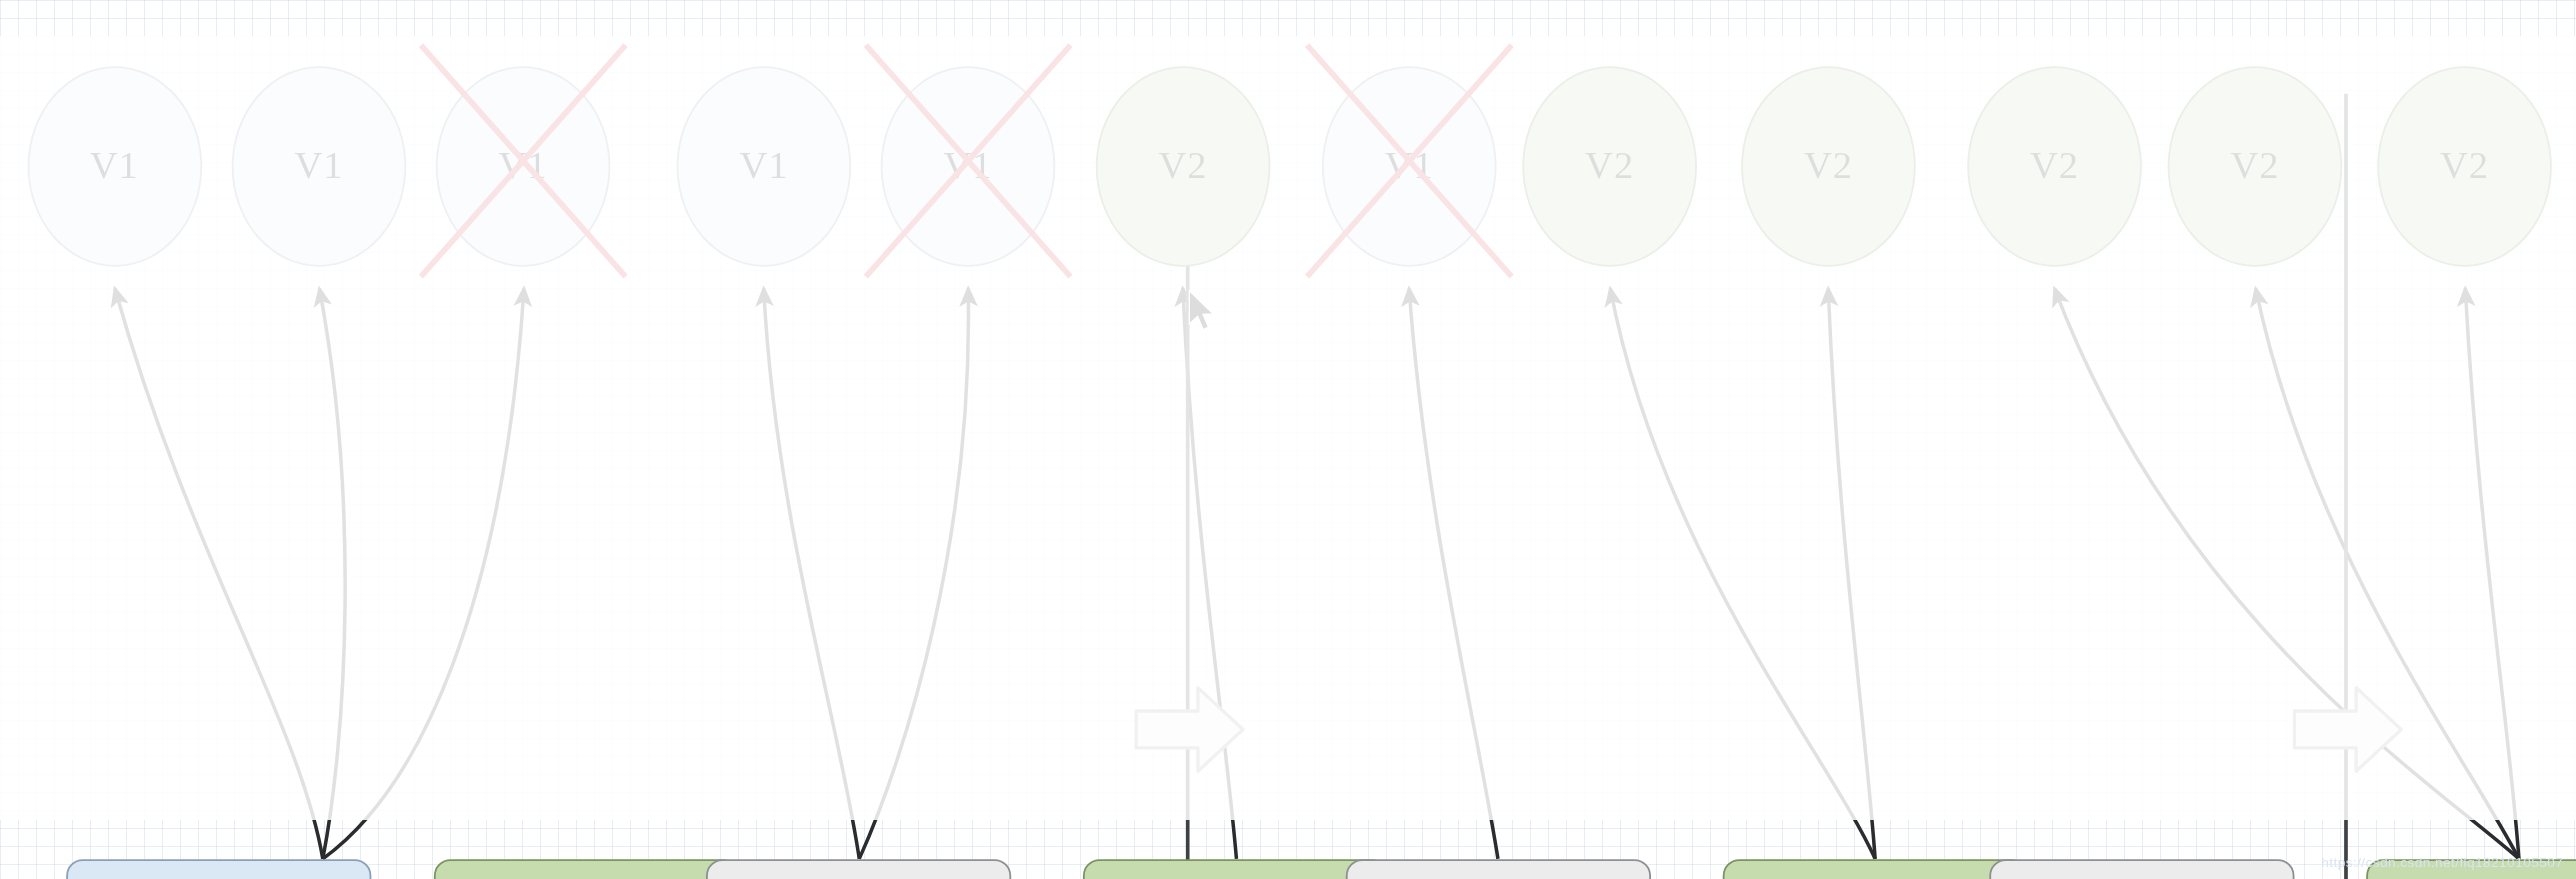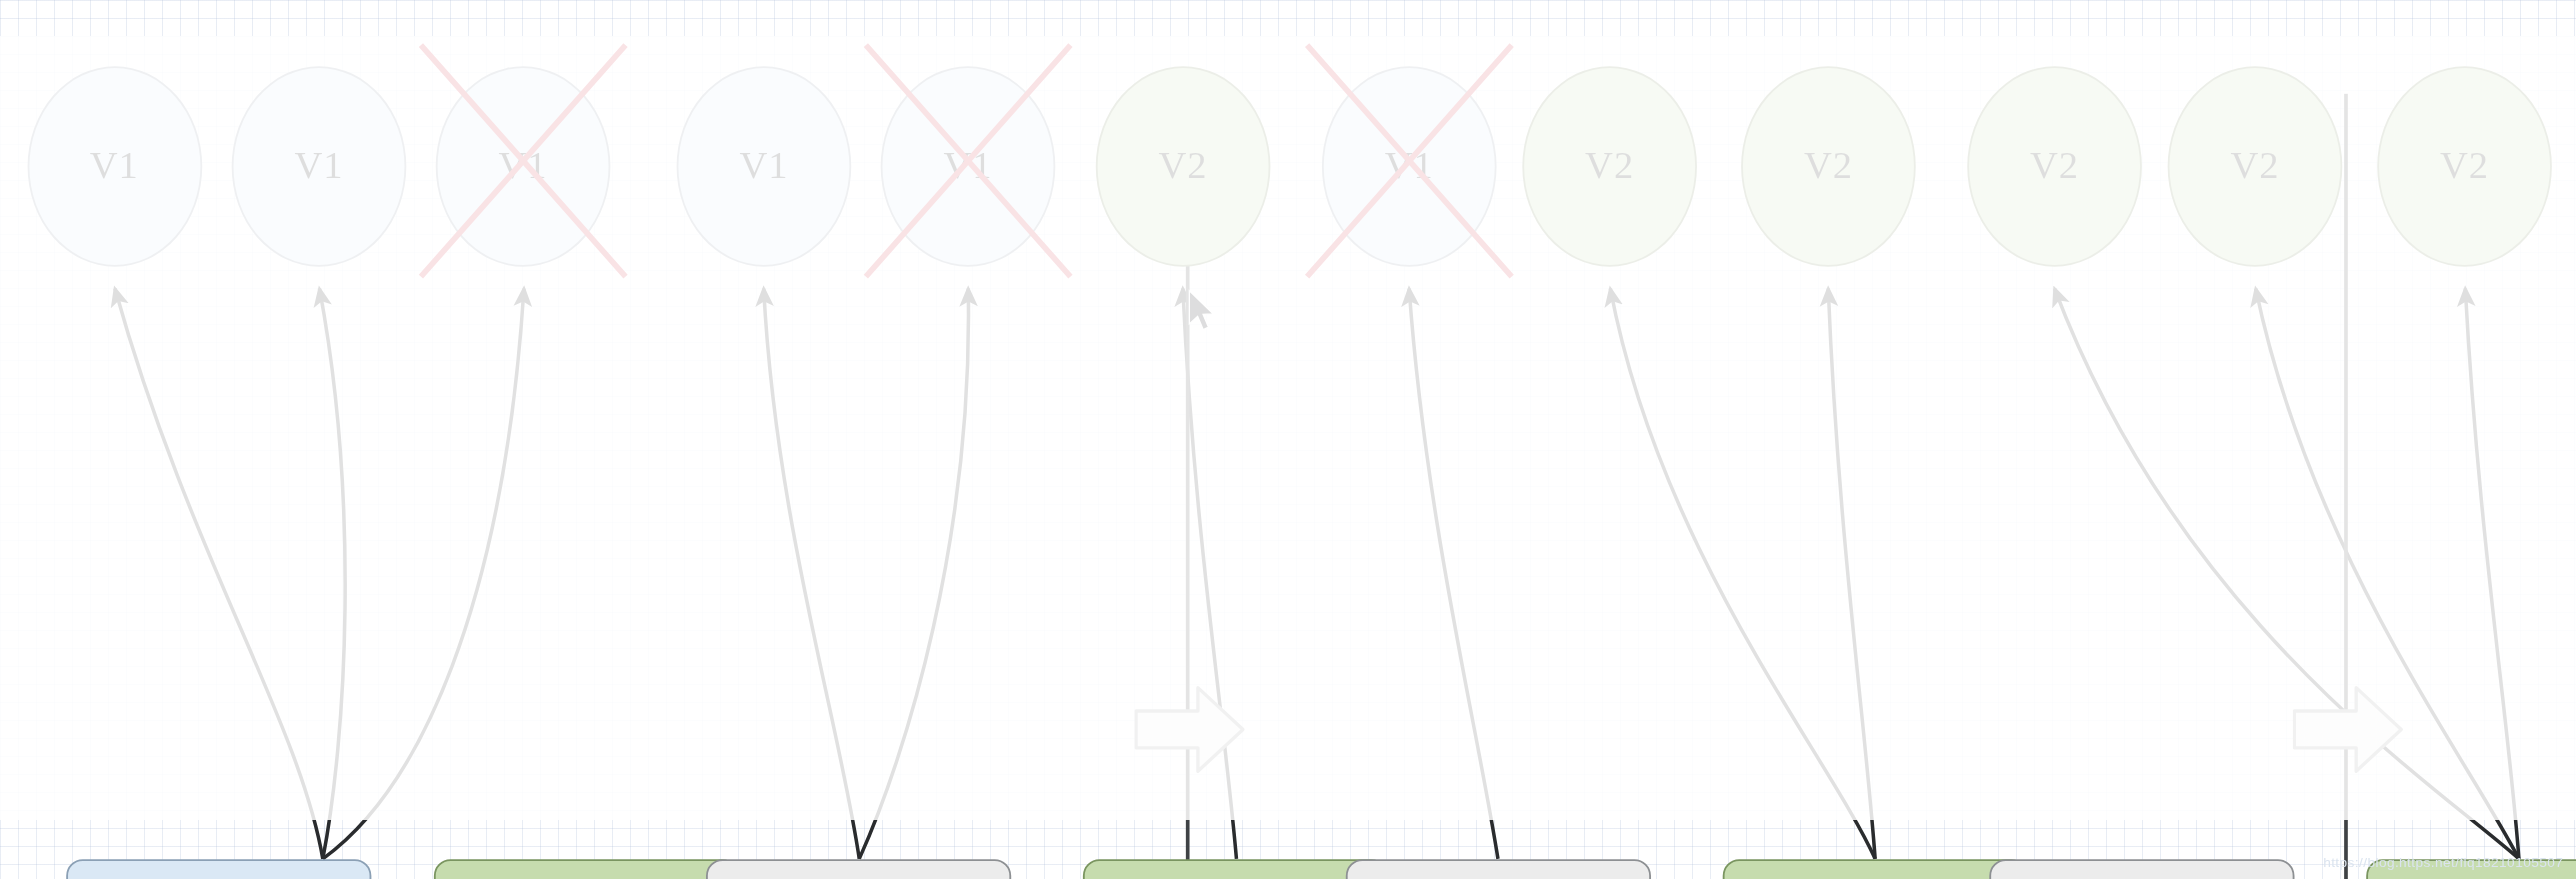--- a/index.html
+++ b/index.html
@@ -277,16 +277,16 @@
   </div>
       <div class="cursor" style="left:646px; top:157px;">
     <svg viewBox="0 0 20 28" width="18" height="25.5" xmlns="http://www.w3.org/2000/svg">
       <path d="M 1 1 L 1 21 L 6 16.5 L 9.4 24.5 L 12.6 23 L 9.3 15.3 L 15.5 15 Z" fill="#111315" stroke="#ffffff" stroke-width="0.8"></path>
     </svg>
   </div>
     </div>
 
   <div class="grid-mute"></div>
 
-  <div class="watermark">https://blog.https.net/flq18210105507</div>
+  <div class="watermark">https://csdn.csdn.net/flq18210105507</div>
 
 </div>
 
 
 </body></html>

